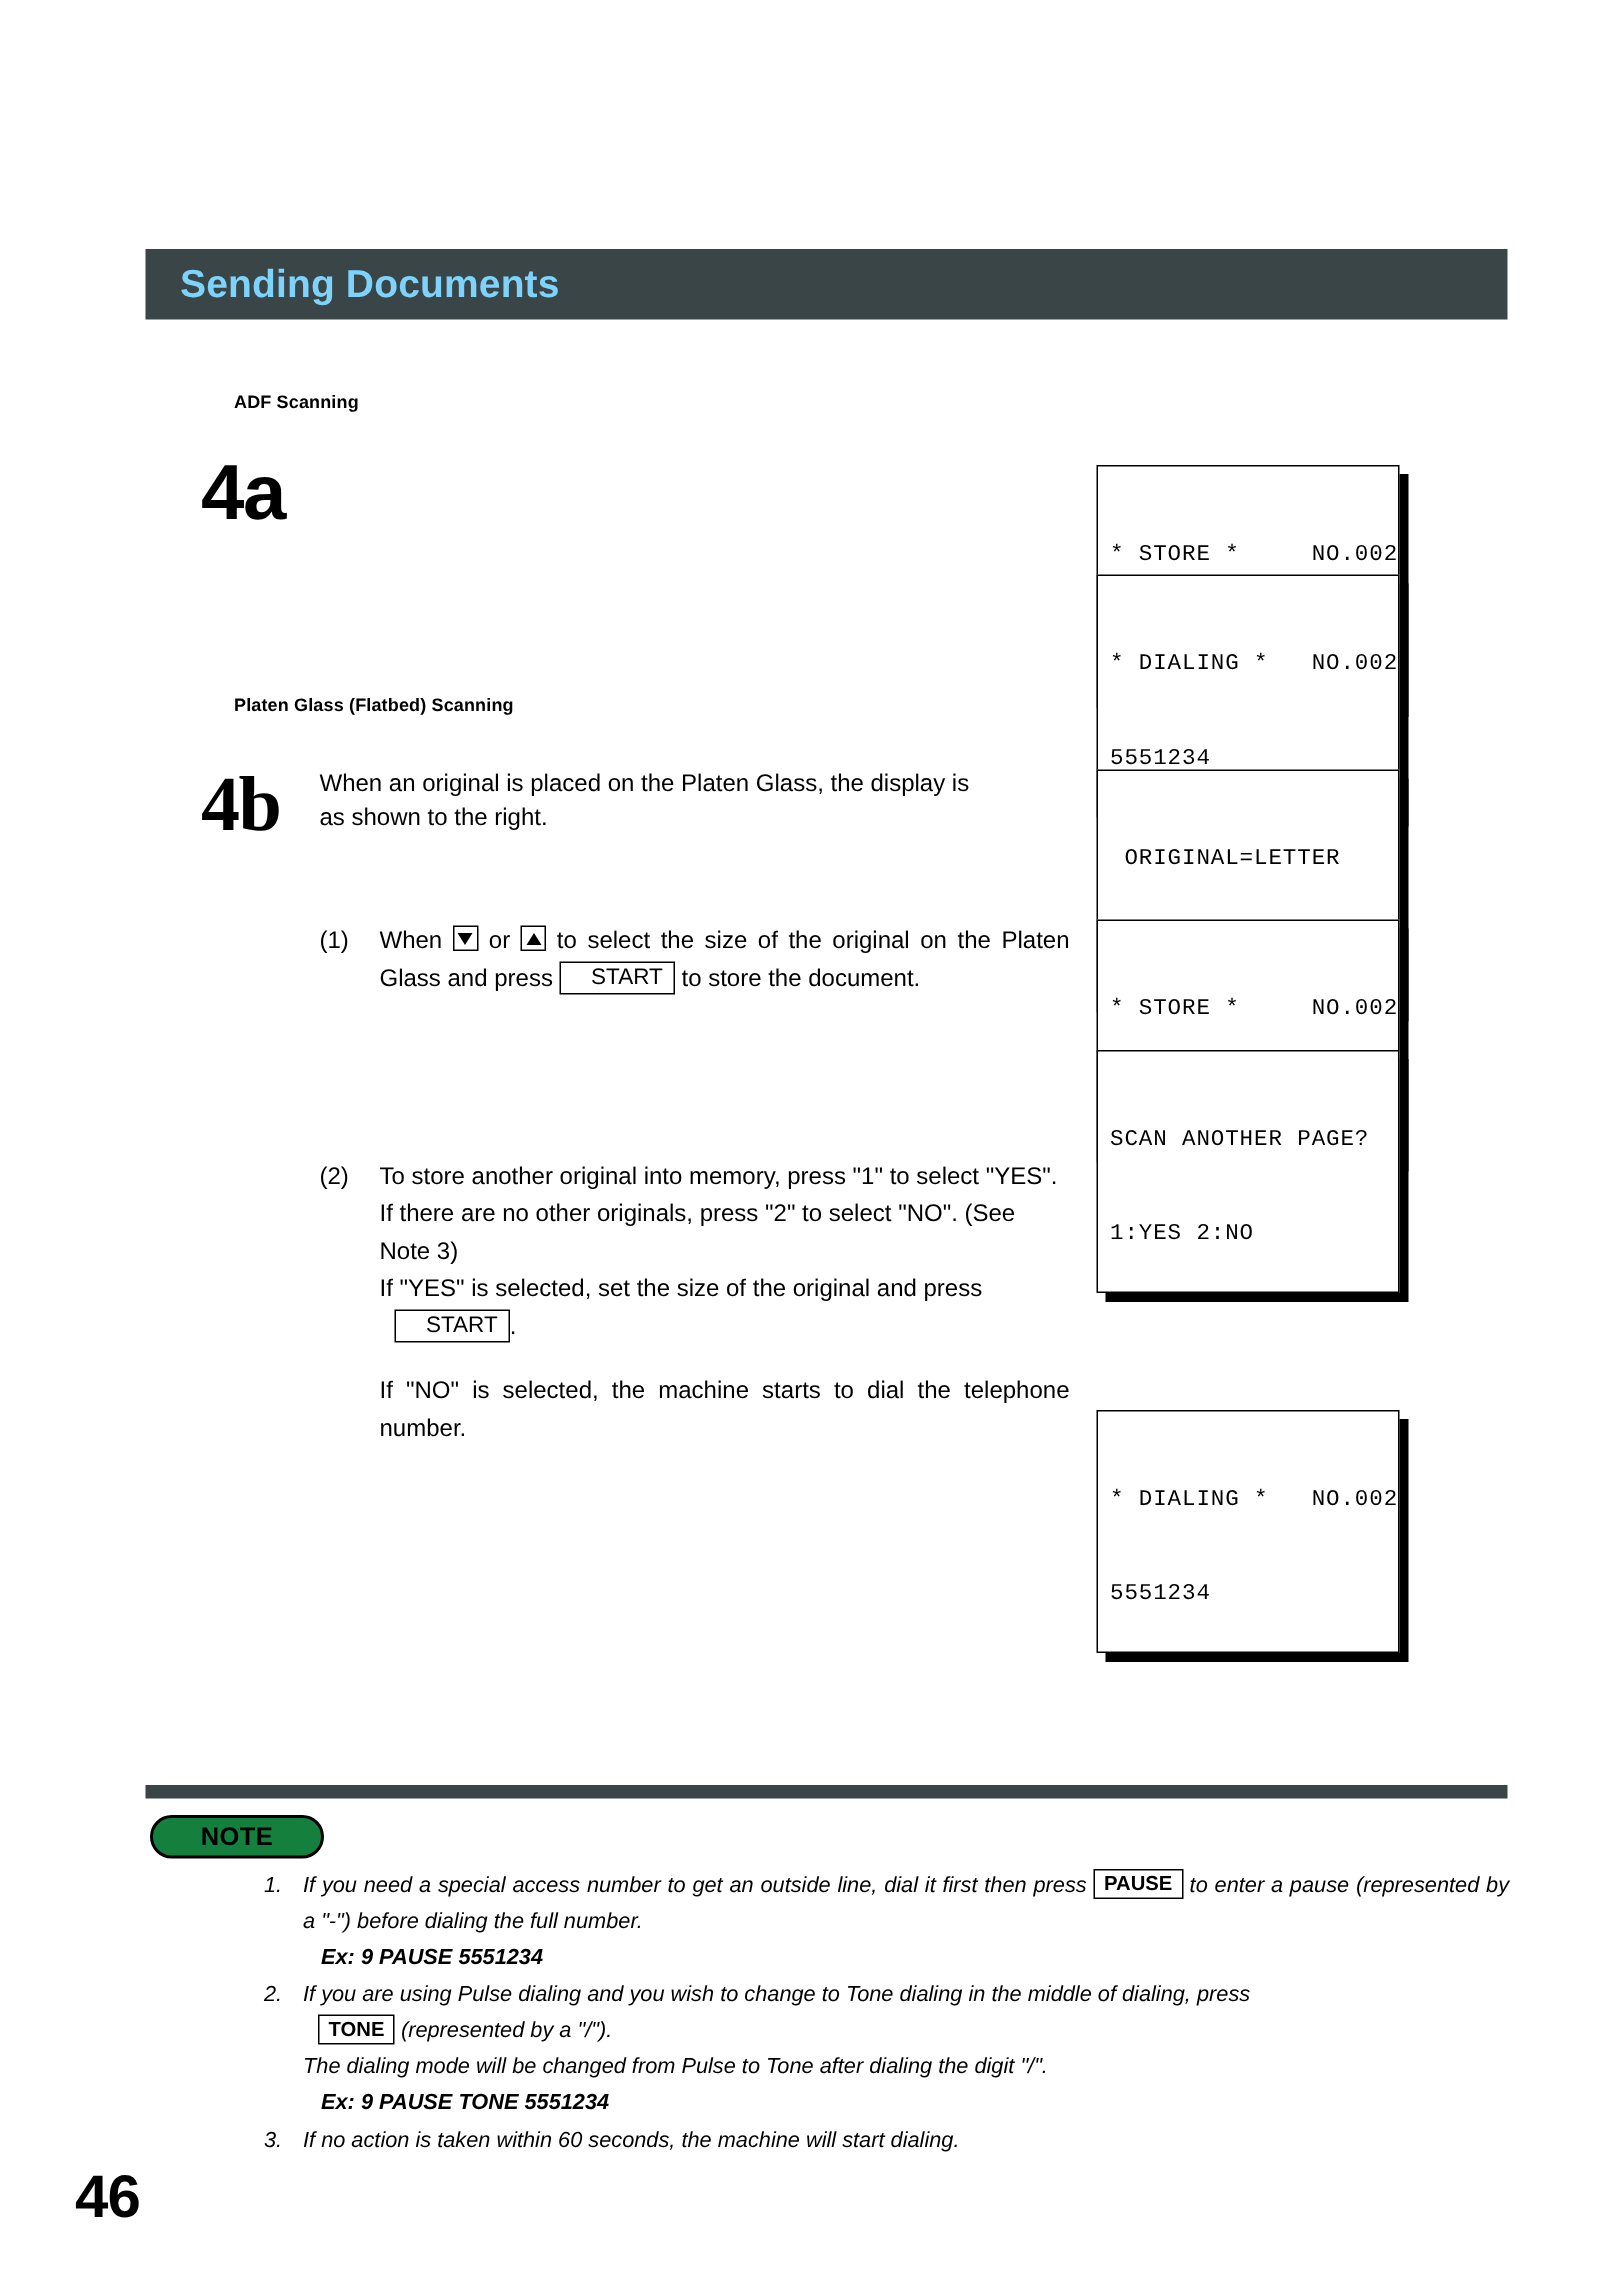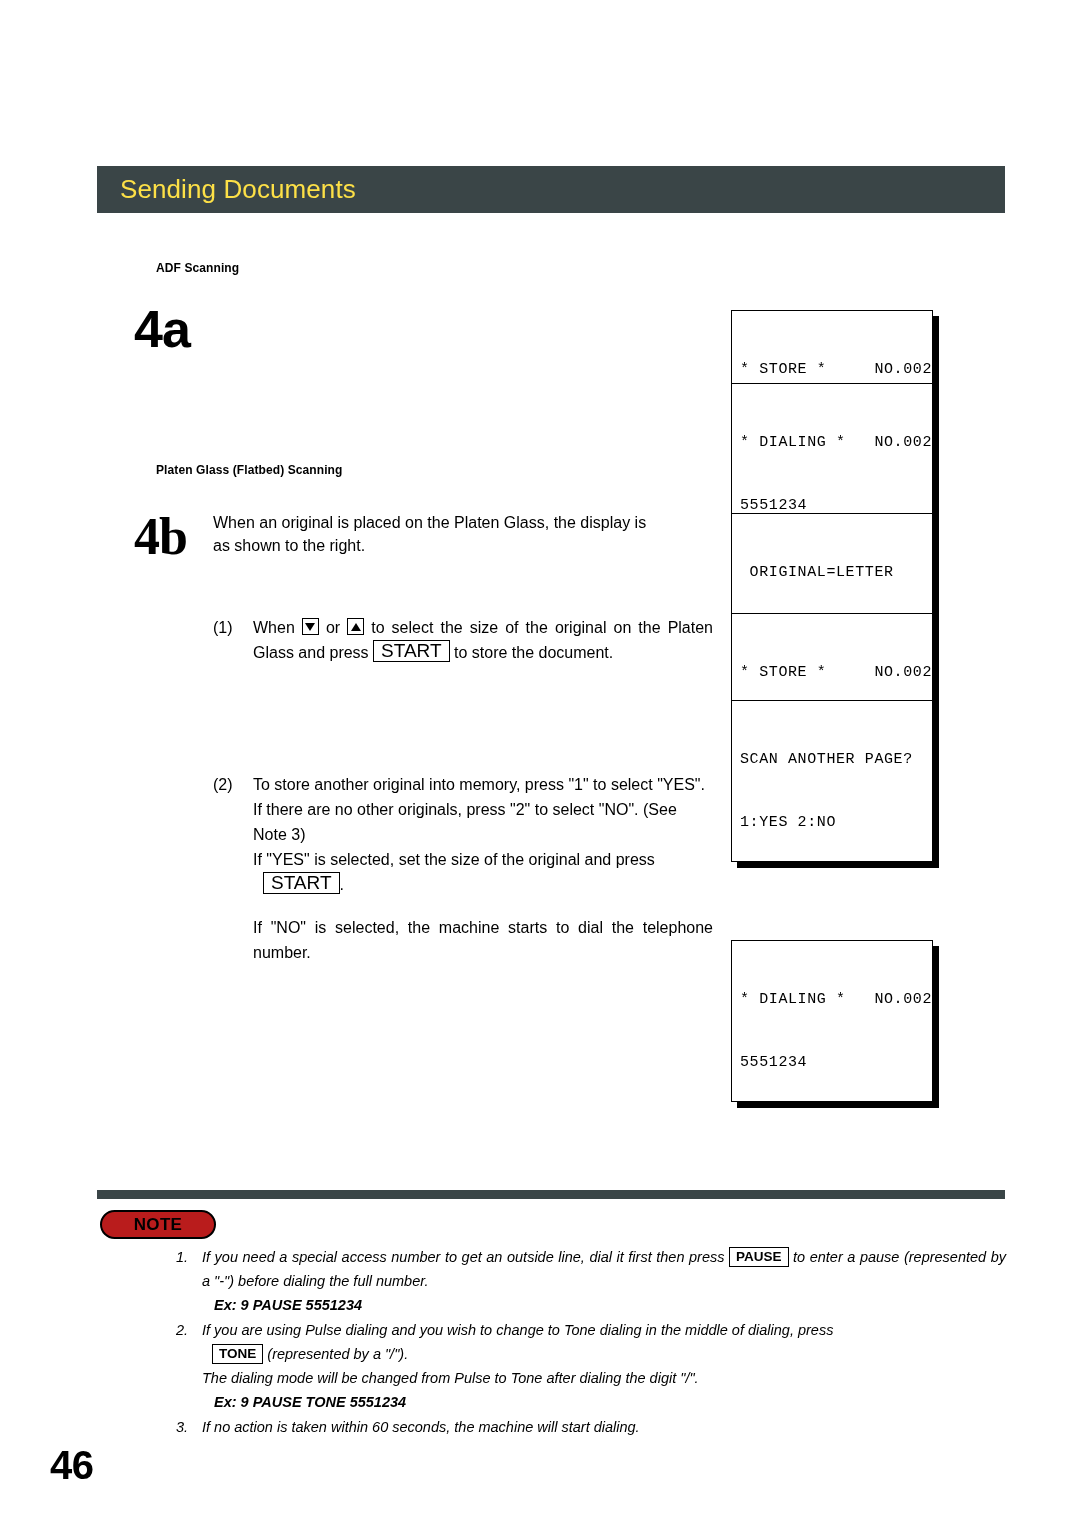--- a/index.html
+++ b/index.html
@@ -21,23 +21,23 @@
     position: absolute;
     left: 97px;
     top: 166px;
     width: 908px;
     height: 47px;
     background: #3a4547;
     display: flex;
     align-items: center;
   }
   .header-title {
-    color: #fde047;
+    color: #7dd3fc;
     font-size: 26px;
-    font-weight: normal;
+    font-weight: bold;
     letter-spacing: 0.1px;
     margin-left: 23px;
   }
 
   
   .section-heading {
     position: absolute;
     font-size: 12px;
     font-weight: bold;
     letter-spacing: 0.1px;
@@ -81,22 +81,22 @@
   }
   #substep-1 { left: 213px; top: 615px; width: 500px; }
   #substep-2 { left: 213px; top: 772px; width: 500px; }
 
   .justified { text-align: justify; text-align-last: left; }
 
   
   .key-btn {
     display: inline-block;
     border: 1px solid #000000;
-    padding: 0px 7px 1px 7px;
-    font-size: 19px;
+    padding: 0px 7px 1px 20px;
+    font-size: 15px;
     line-height: 19px;
     vertical-align: 1px;
     background: #ffffff;
     white-space: nowrap;
   }
   .key-btn.small {
     font-size: 13.5px;
     line-height: 17px;
     padding: 0px 6px 1px 6px;
     font-style: normal;
@@ -166,21 +166,21 @@
   }
   .note-badge {
     position: absolute;
     left: 100px;
     top: 1210px;
     width: 116px;
     height: 29px;
     box-sizing: border-box;
     border: 2px solid #000000;
     border-radius: 15px;
-    background: #b91c1c;
+    background: #15803d;
     display: flex;
     align-items: center;
     justify-content: center;
   }
   .note-badge-label {
     font-size: 17px;
     font-weight: bold;
     letter-spacing: 0.3px;
   }
   .notes-list {

